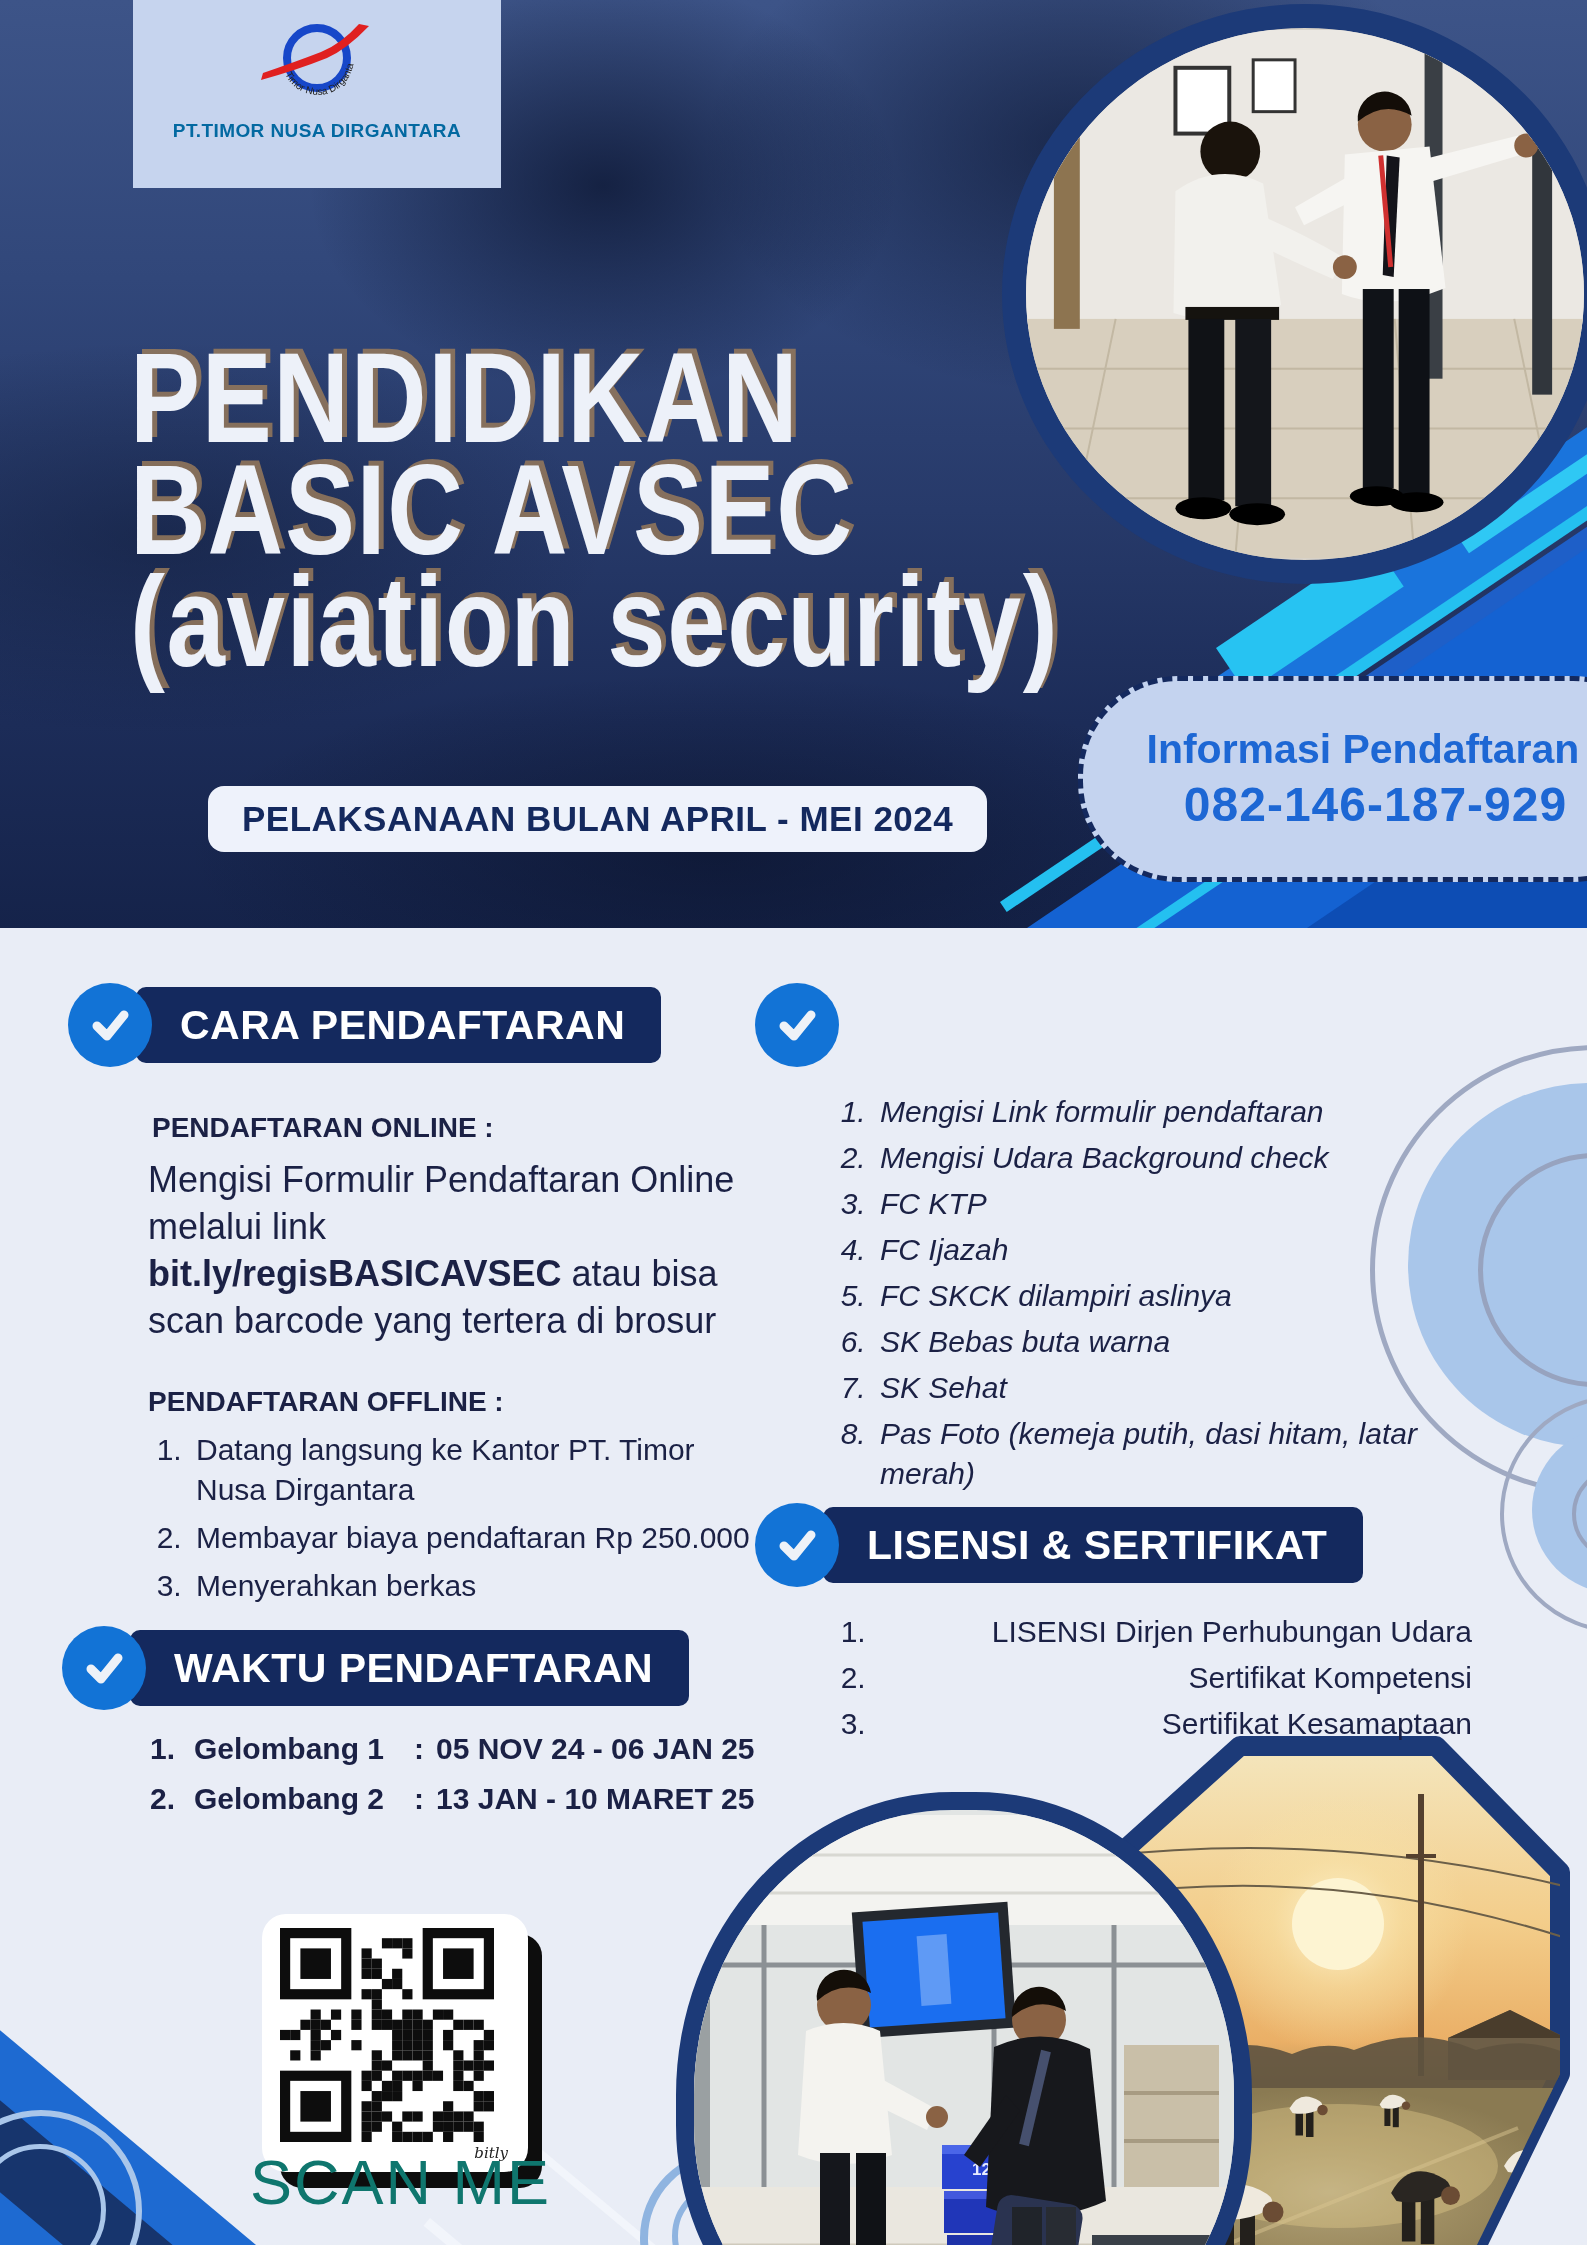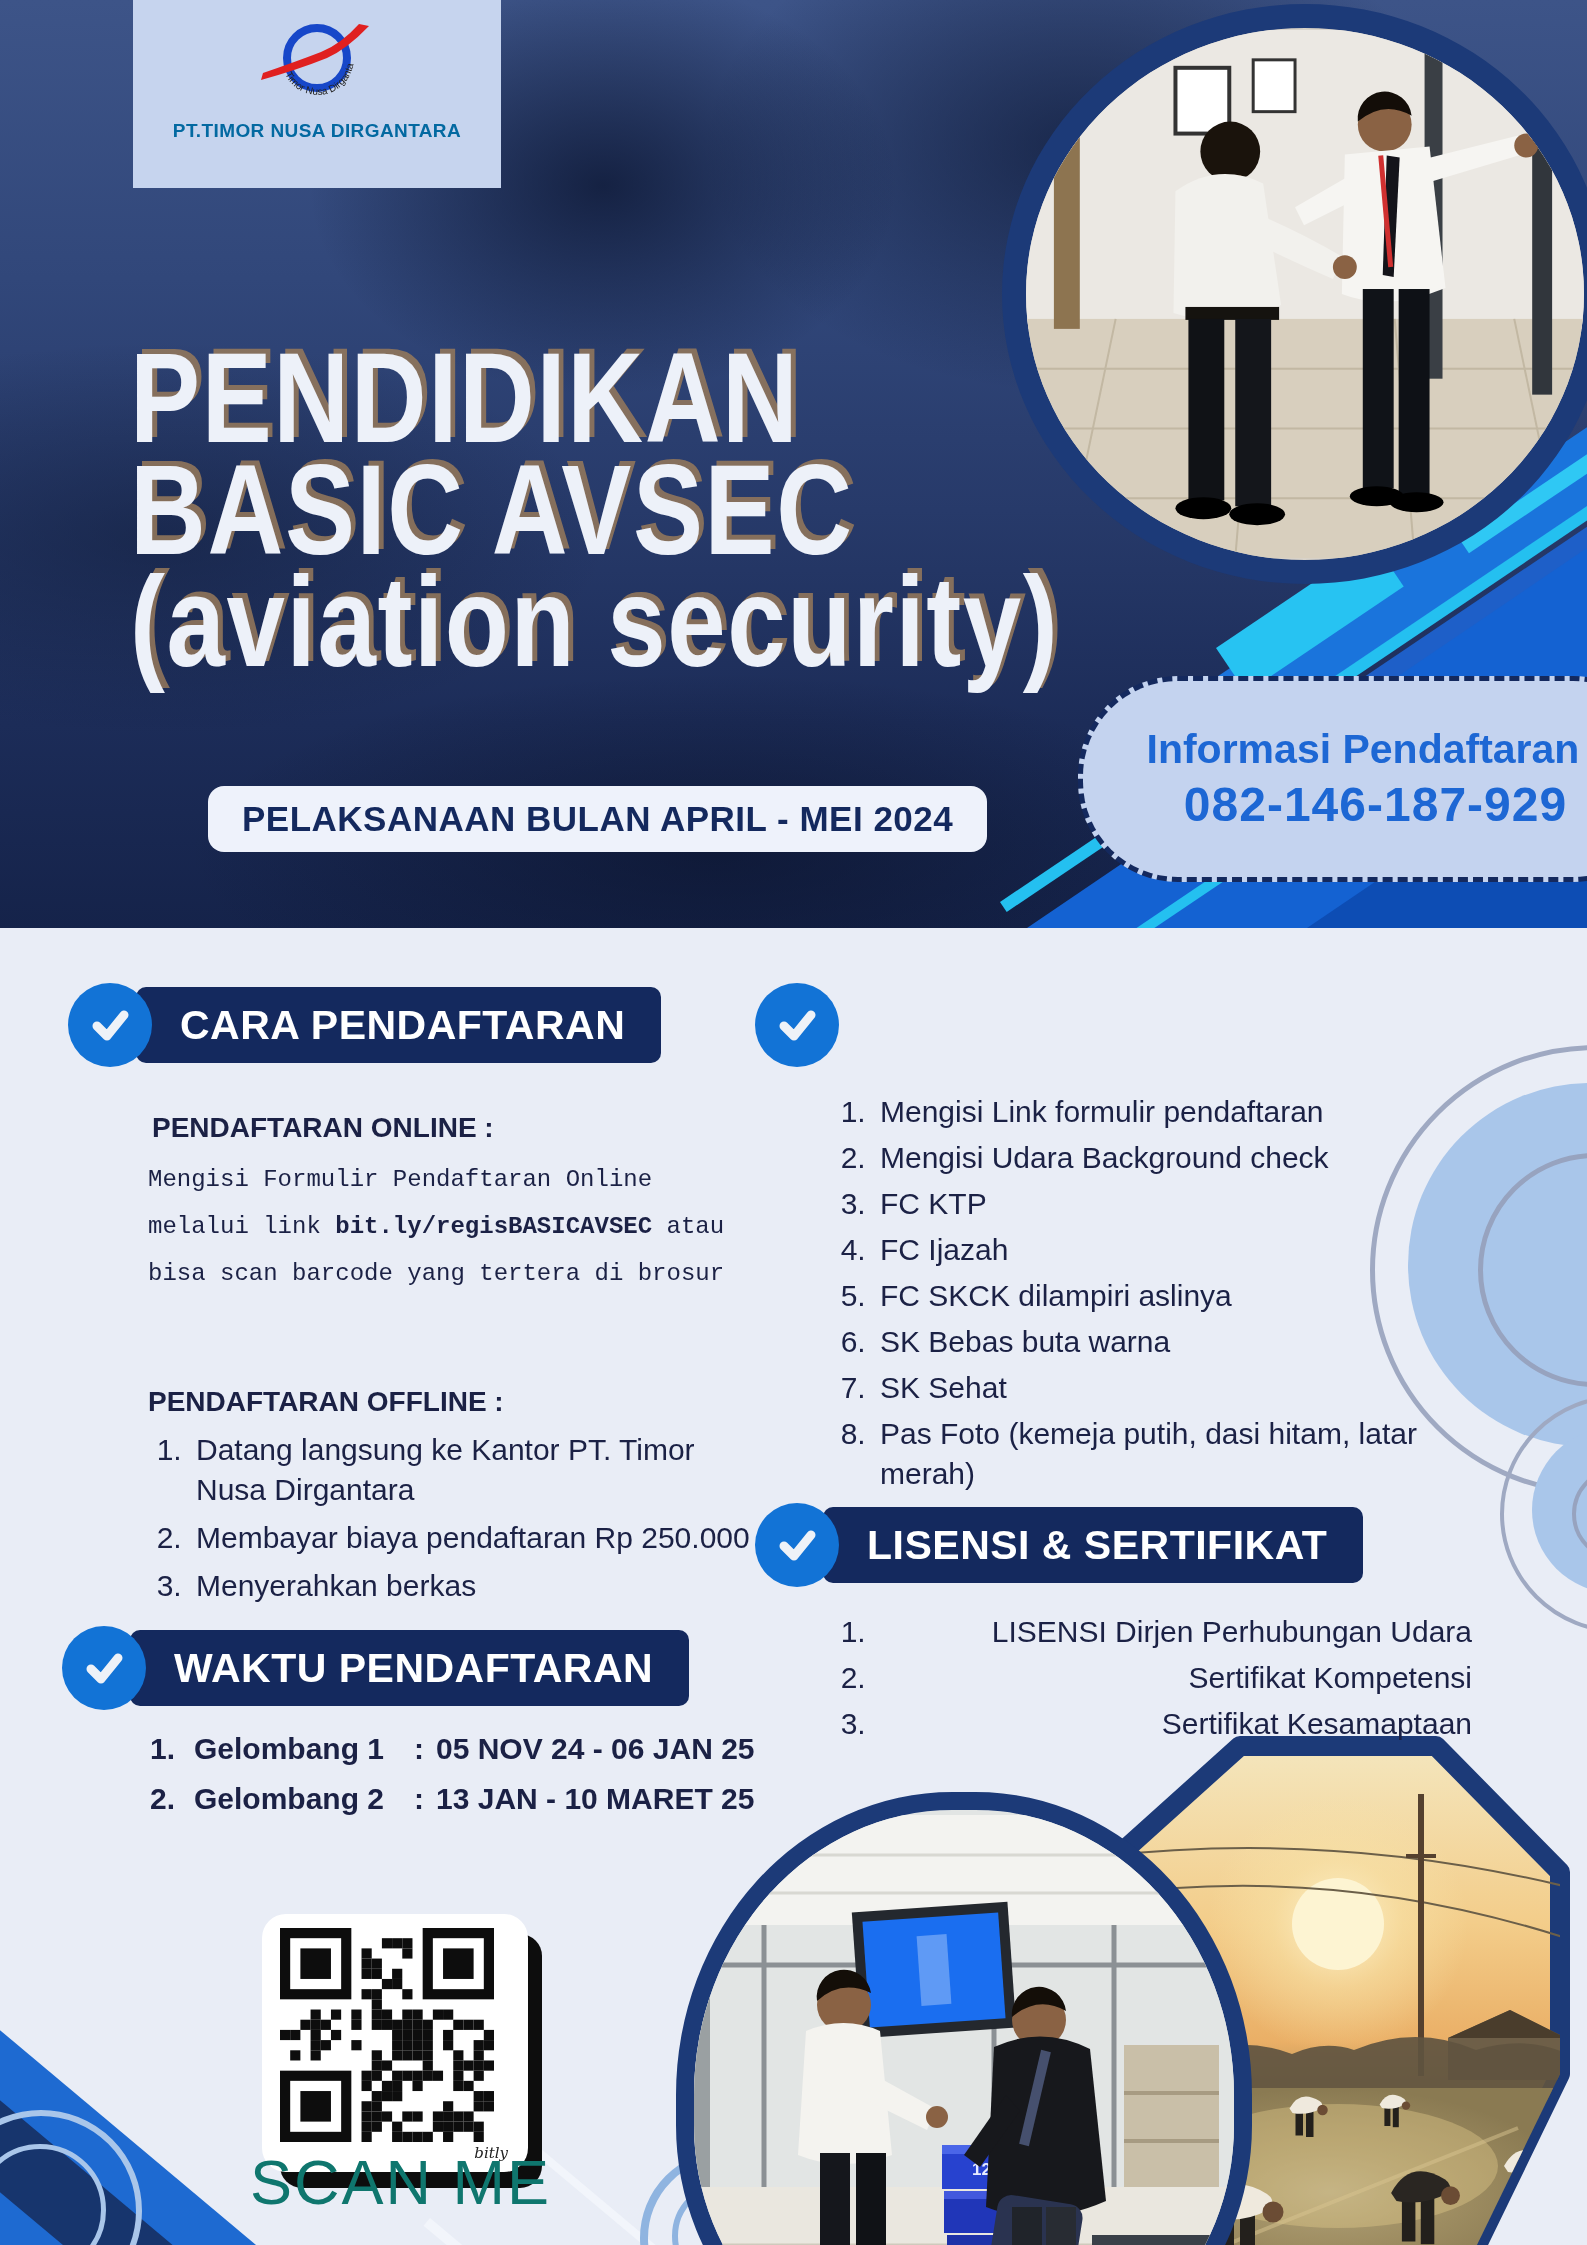--- a/index.html
+++ b/index.html
@@ -45,21 +45,21 @@
   .hdr{position:absolute;display:flex;align-items:center;z-index:6;}
   .hdr .chk{width:84px;height:84px;border-radius:50%;background:#1273d6;flex:none;z-index:2;
             display:flex;align-items:center;justify-content:center;}
   .hdr .bar{margin-left:-16px;background:#14295e;color:#fff;font-weight:700;font-size:41px;
             letter-spacing:.5px;height:76px;line-height:76px;padding:0 36px 0 44px;
             border-radius:10px;white-space:nowrap;}
 
   
   .txt{position:absolute;color:#1b2145;z-index:6;}
   .lbl{font-size:28px;font-weight:bold;}
-  .para{font-size:24px;line-height:47px;font-family:Liberation Mono, monospace;}
+  .para{font-size:36px;line-height:47px;}
   .para b{font-weight:bold;}
   ol.plain{margin:0;padding-left:42px;font-size:30px;line-height:40px;}
   ol.plain li{padding-left:6px;margin-bottom:8px;}
   ol.tight li{margin-bottom:6px;}
   li.nonum{list-style:none;}
   .wk-row{display:flex;font-weight:bold;font-size:30px;margin-bottom:16px;color:#1b2145;}
   .wk-no{width:44px;}
   .wk-label{width:208px;}
   .wk-sep{width:34px;text-align:center;}
 
@@ -218,21 +218,21 @@
     </ol>
   </div>
 
   <div class="hdr" style="left:755px;top:983px;">
     <div class="chk">
       <svg width="46" height="46" viewBox="0 0 46 46">
           <polyline points="10,24 20,34 37,13" fill="none" stroke="#eef2f8" stroke-width="9" stroke-linecap="round" stroke-linejoin="round"></polyline>
         </svg>
     </div>
   </div>
-  <div class="txt" style="left:832px;top:1092px;width:640px;">
+  <div class="txt" style="left:832px;top:1092px;width:640px;font-style:italic;">
     <ol class="plain tight">
       <li>Mengisi Link formulir pendaftaran</li>
       <li>Mengisi Udara Background check</li>
       <li>FC KTP</li>
       <li>FC Ijazah</li>
       <li>FC SKCK dilampiri aslinya</li>
       <li>SK Bebas buta warna</li>
       <li>SK Sehat</li>
       <li>Pas Foto (kemeja putih, dasi hitam, latar merah)</li>
       <li class="nonum">Stopmap</li>

